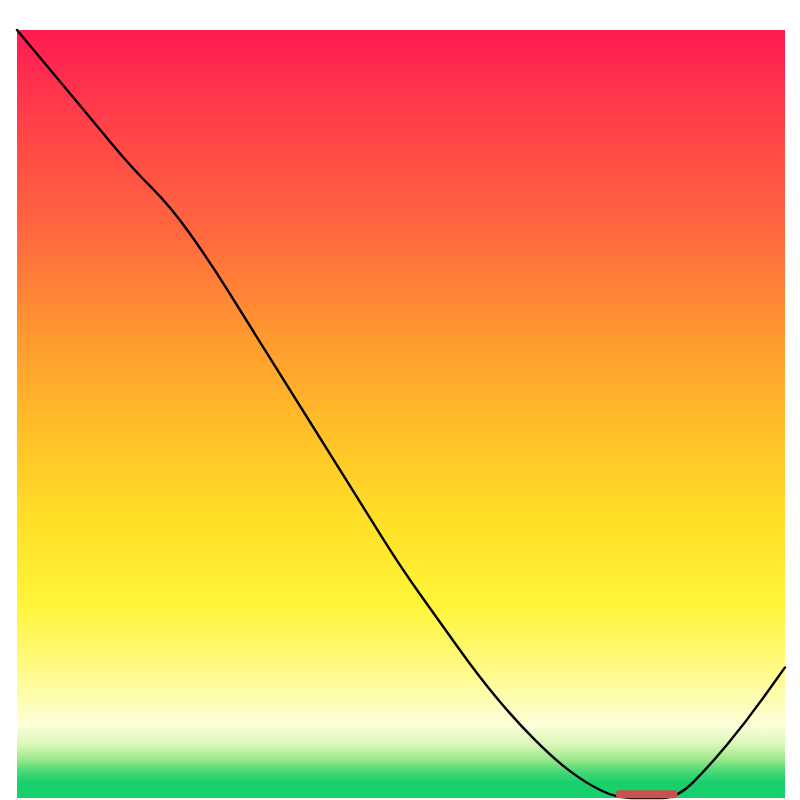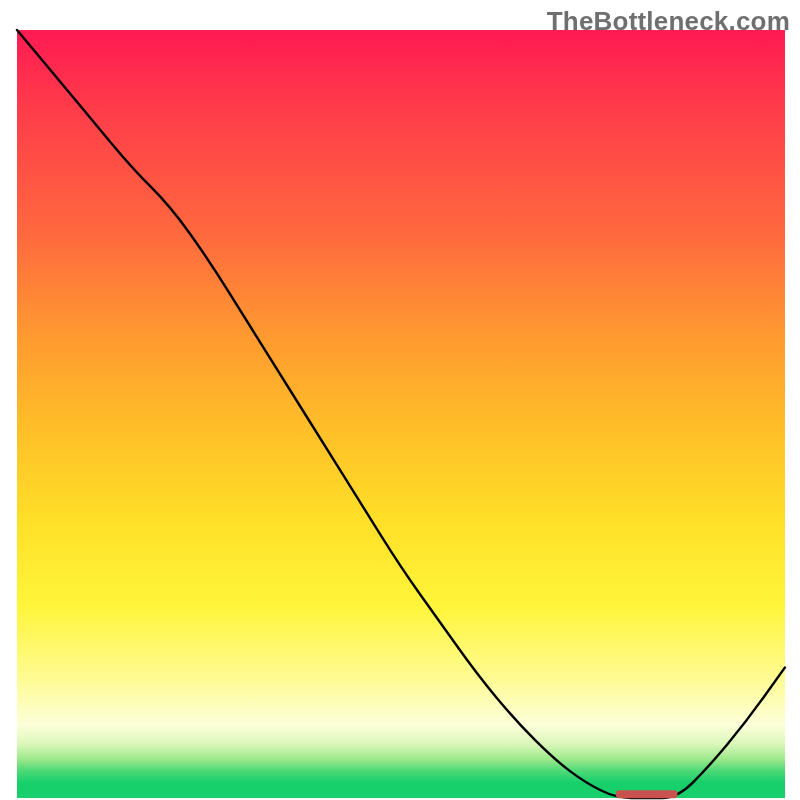--- a/index.html
+++ b/index.html
@@ -69,21 +69,20 @@
   .bottom-bar {
     
     fill: #c9514e;
   }
 </style>
 </head>
 <body>
 
 <div class="frame">
 
-  <div class="watermark">TheBottleneck.com</div>
 
   <div class="plot-area">
 
     <svg class="curve" viewBox="0 0 768 768" preserveAspectRatio="none">
       <path d="M 0.0 0.0 Q 0.0 0.0 19.2 23.0 Q 38.4 46.1 57.6 69.1 Q 76.8 92.2 96.0 115.2 Q 115.2 138.2 134.4 157.4 Q 153.6 176.6 172.8 203.5 Q 192.0 230.4 211.2 261.1 Q 230.4 291.8 249.6 322.6 Q 268.8 353.3 288.0 384.0 Q 307.2 414.7 326.4 445.4 Q 345.6 476.2 364.8 506.9 Q 384.0 537.6 403.2 564.5 Q 422.4 591.4 441.6 618.2 Q 460.8 645.1 480.0 668.2 Q 499.2 691.2 518.4 710.4 Q 537.6 729.6 553.0 741.1 Q 568.3 752.6 583.7 760.3 Q 599.0 768.0 614.4 768.0 Q 629.8 768.0 645.1 768.0 Q 660.5 768.0 675.8 752.6 Q 691.2 737.3 710.4 714.2 Q 729.6 691.2 748.8 664.3 T 768.0 637.4"></path>
       <rect class="bottom-bar" x="599.0" y="760.2" width="61.4" height="8" rx="3" ry="3" fill="#c9514e"></rect>
     </svg>
 
   </div>
 </div>

